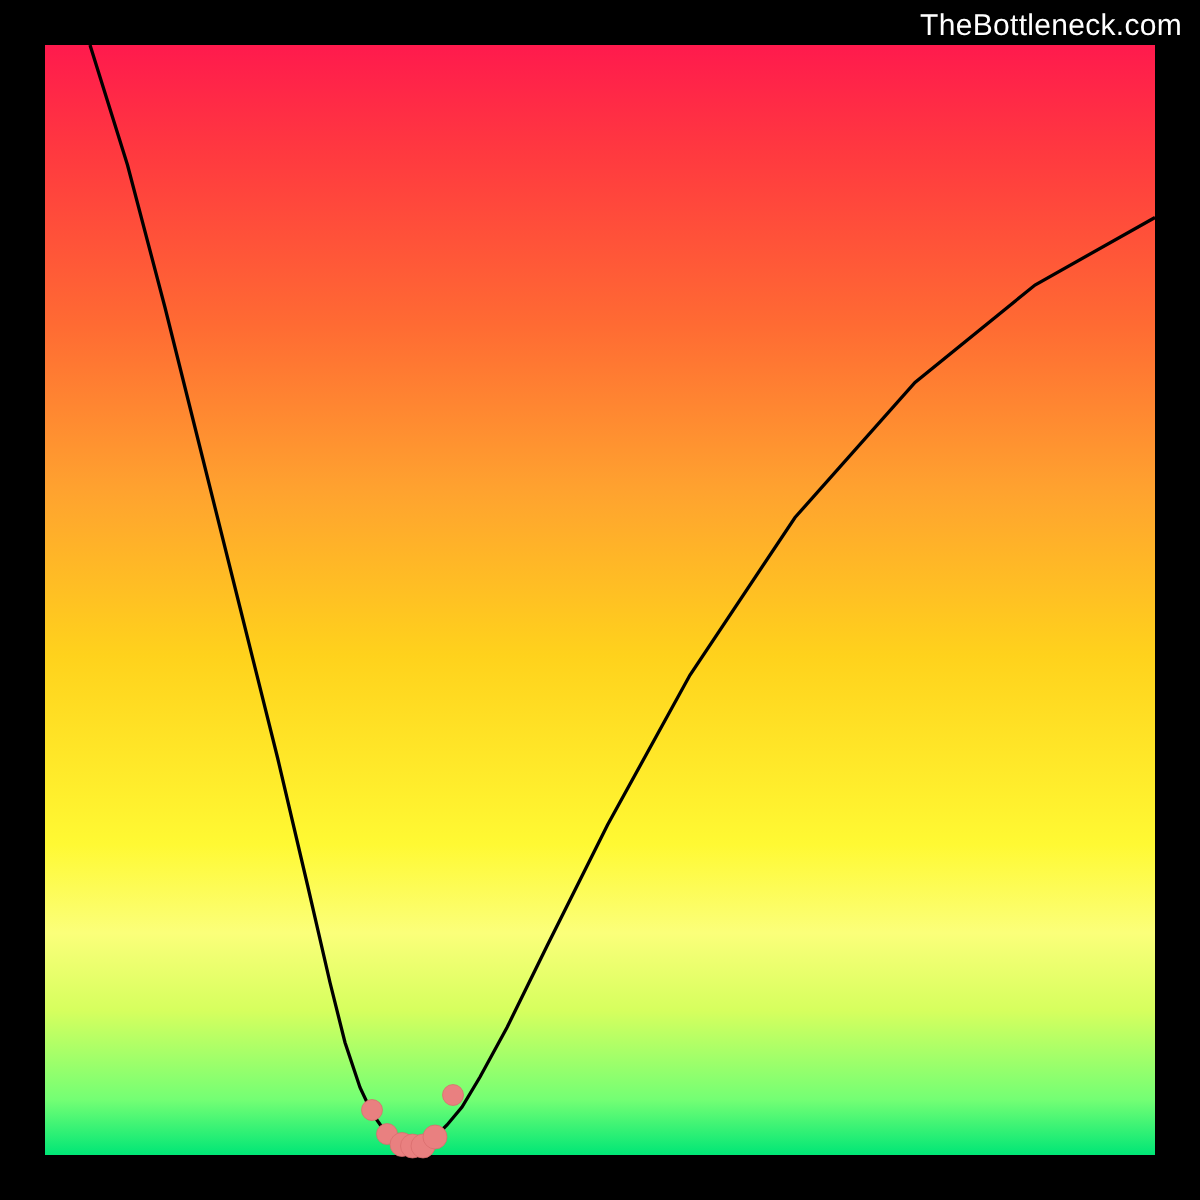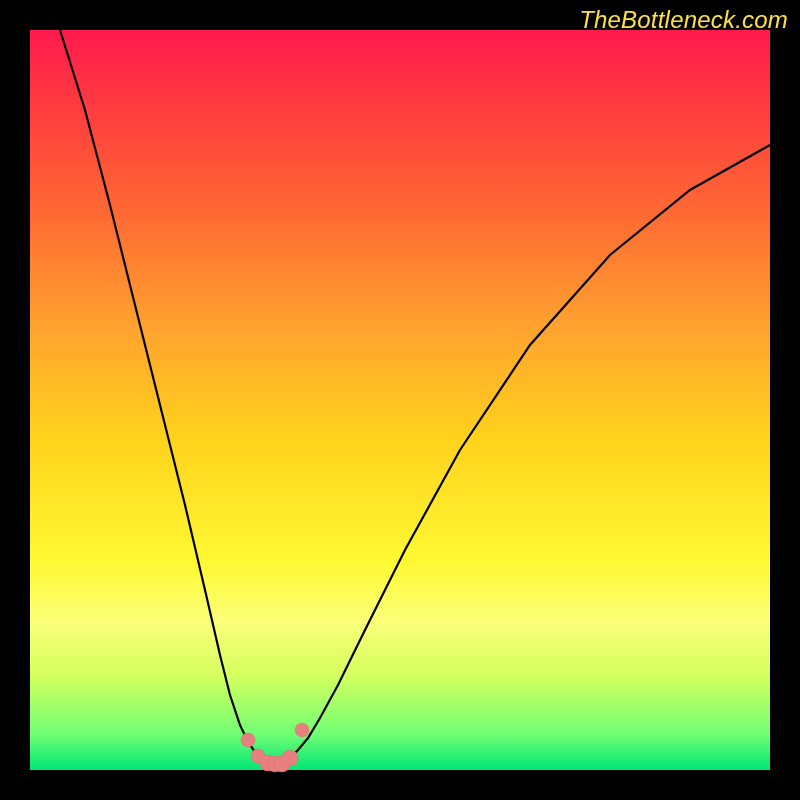--- a/index.html
+++ b/index.html
@@ -28,26 +28,25 @@
       #fbff7a 80%,
       #d6ff5e 87%,
       #74ff74 95%,
       #00e676 100%
     );
   }
   .watermark {
     position: absolute;
     top: 6px;
     right: 12px;
-    color: #fde047;
-    font-size: 24px;
+    color: #ffffff;
+    font-size: 20px;
     font-weight: 500;
     letter-spacing: 0.2px;
     z-index: 10;
-    font-style: italic;
   }
   svg.curve {
     position: absolute;
     left: 0;
     top: 0;
     width: 740px;
     height: 740px;
     overflow: visible;
   }
   .curve-path {

